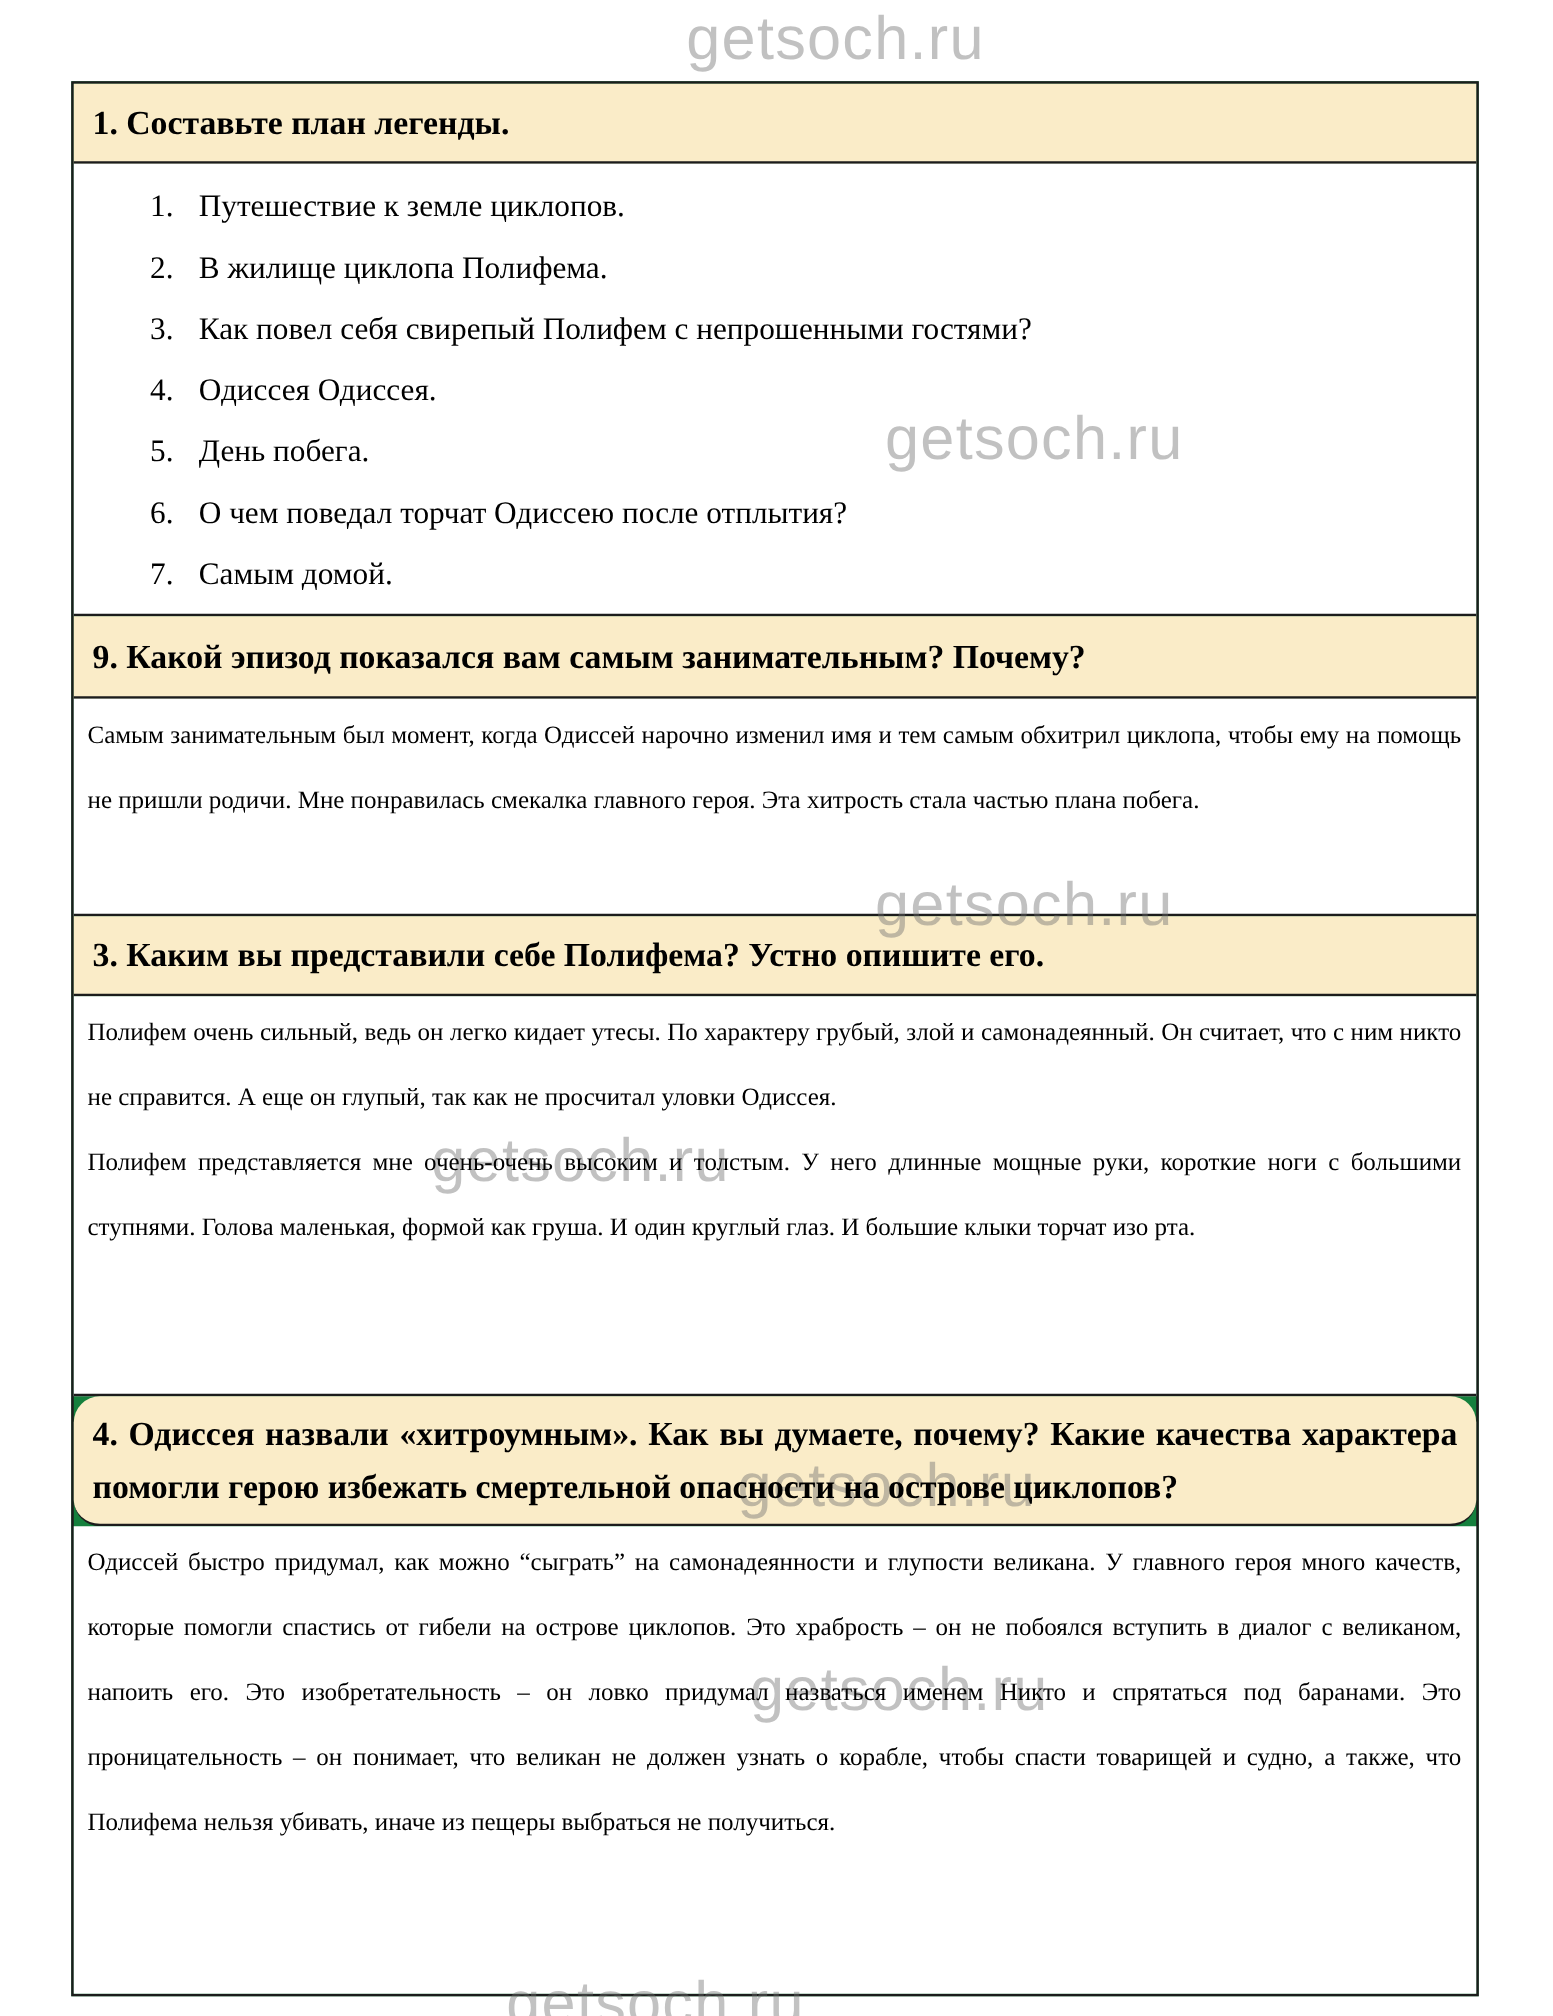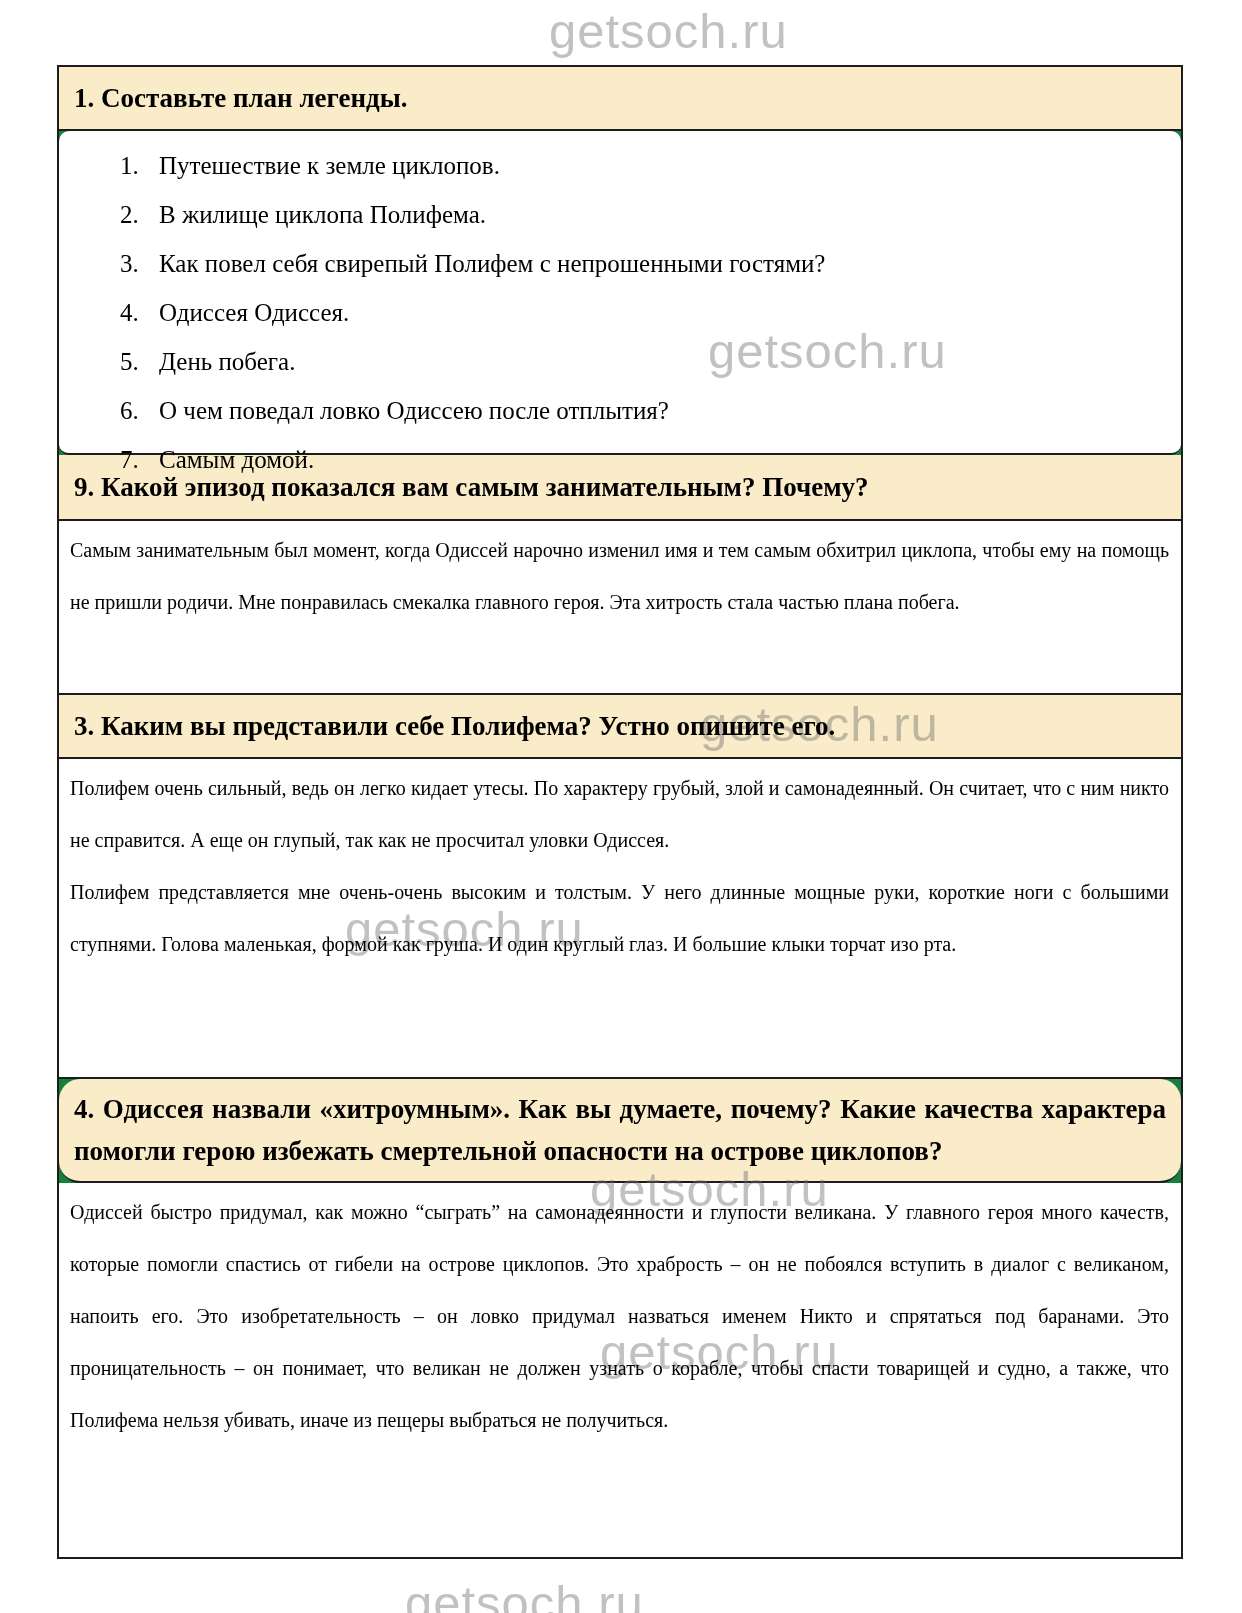--- a/index.html
+++ b/index.html
@@ -43,21 +43,21 @@
     line-height: 42px;
     position: relative;
     z-index: 2; 
   }
 
   .h1 { height: 64px; }
   .h2 { height: 66px; }
   .h3 { height: 64px; }
   .h4 { height: 104px; border-radius: 21px; }
 
-  .b1 { height: 324px; border-radius: 10px; }
+  .b1 { height: 362px; }
   .b2 { height: 174px; }
   .b3 { height: 320px; }
   .b4 { height: 374px; }
 
   .answer { background: #ffffff; }
 
   .plan-list {
     margin: 0;
     padding: 10px 20px 0 86px;
     font-size: 25px;
@@ -116,21 +116,21 @@
       <span class="q-title">1. Составьте план легенды.</span>
     </div>
 
     <div class="row answer b1">
       <ol class="plan-list">
         <li>Путешествие к земле циклопов.</li>
         <li>В жилище циклопа Полифема.</li>
         <li>Как повел себя свирепый Полифем с непрошенными гостями?</li>
         <li>Одиссея Одиссея.</li>
         <li>День побега.</li>
-        <li>О чем поведал ловко Одиссею после отплытия?</li>
+        <li>О чем поведал торчат Одиссею после отплытия?</li>
         <li>Самым домой.</li>
       </ol>
     </div>
 
     <div class="row q-header h2">
       <span class="q-title">9. Какой эпизод показался вам самым занимательным? Почему?</span>
     </div>
 
     <div class="row answer b2">
       <p>Самым занимательным был момент, когда Одиссей нарочно изменил имя и тем самым обхитрил циклопа, чтобы ему на помощь не пришли родичи. Мне понравилась смекалка главного героя. Эта хитрость стала частью плана побега.</p>

